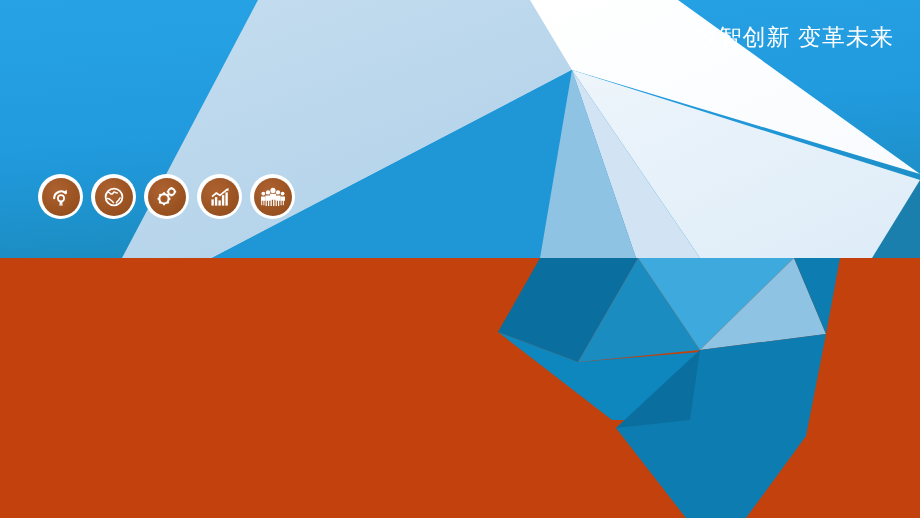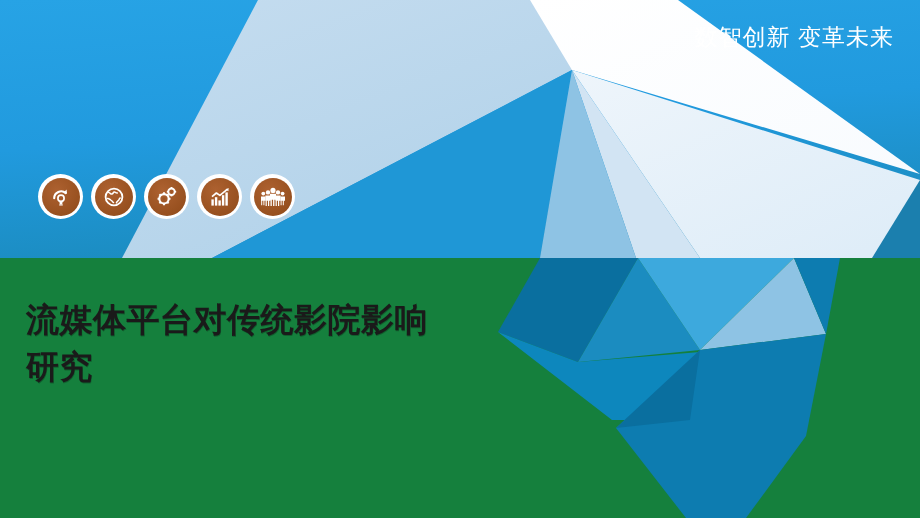--- a/index.html
+++ b/index.html
@@ -9,21 +9,21 @@
     background: #ffffff;
   }
   body {
     font-family: "Liberation Sans", "DejaVu Sans", sans-serif;
   }
   #slide {
     position: relative;
     width: 920px;
     height: 518px;
     overflow: hidden;
-    background: #15803d;
+    background: #c2410c;
   }
   #artwork {
     position: absolute;
     left: 0;
     top: 0;
     width: 920px;
     height: 518px;
     display: block;
   }
   
@@ -245,18 +245,14 @@
 
             <circle cx="22.6" cy="9.6" r="1.9"></circle>
             <path d="M20.4 12.4H25v4.4h-1.2v4.4h-1.0v-4.4h-1.2v4.4h-1.0v-4.4h-.2z"></path>
           </g>
         </svg>
       </div>
     </div>
 
   </div>
 
-  <div id="title">
-    <div>流媒体平台对传统影院影响</div>
-    <div>研究</div>
-  </div>
 
 </div>
 
 </body></html>

